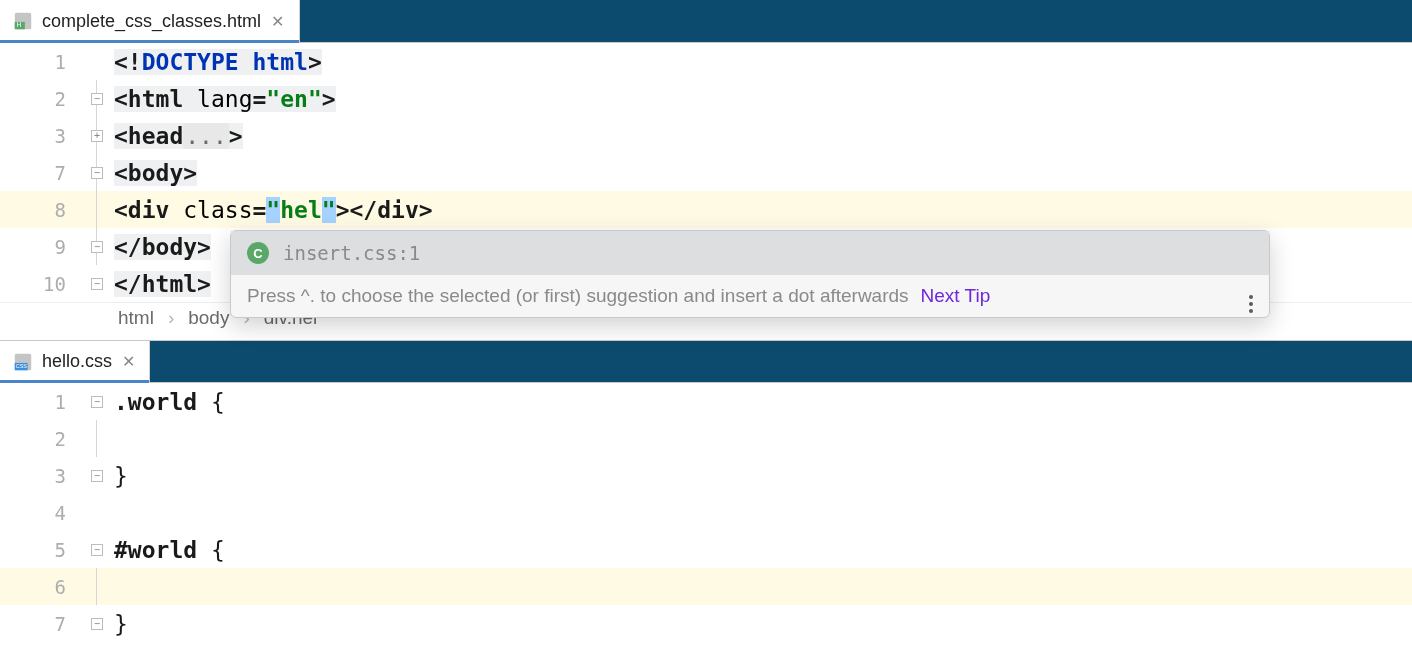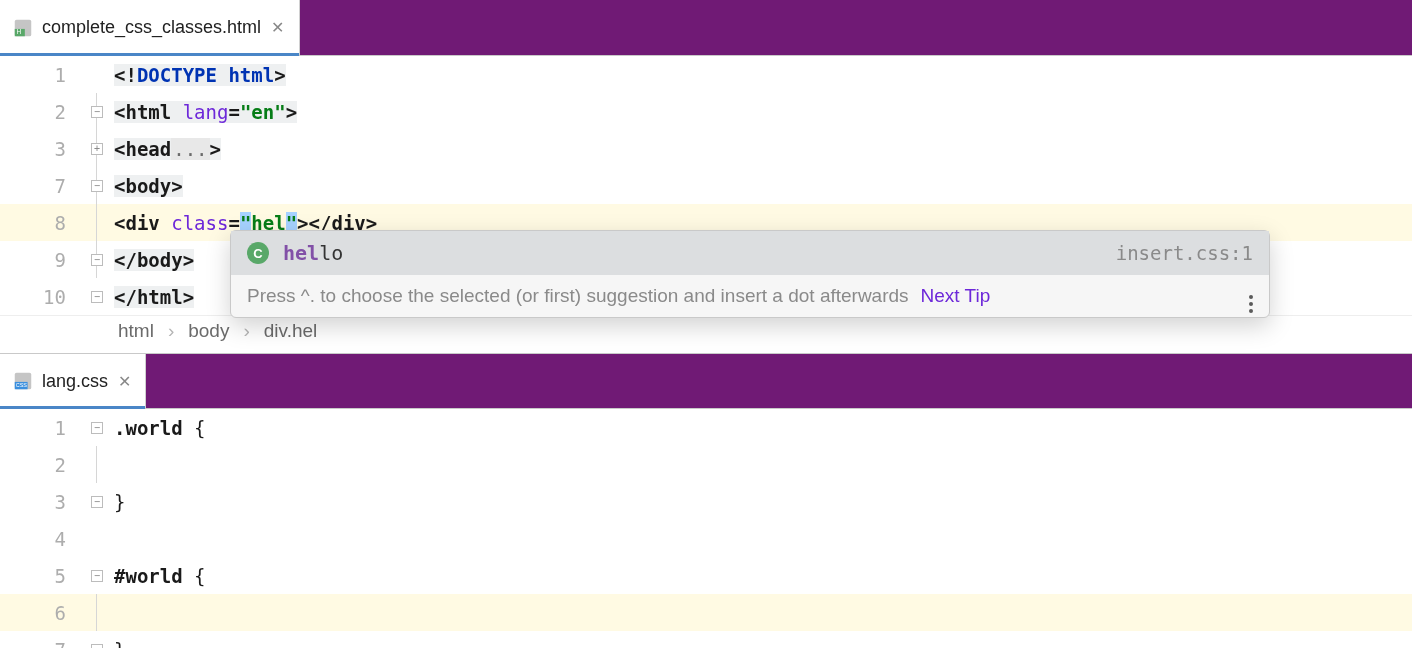--- a/index.html
+++ b/index.html
@@ -6,22 +6,22 @@
   body {
     font-family: "Menlo", "Consolas", monospace;
     font-size: 19px;
     background: #ffffff;
     width: 1412px;
     height: 648px;
     overflow: hidden;
     position: relative;
   }
   .tab-bar {
-    height: 56px;
-    background: #701a75;
+    height: 43px;
+    background: #0c4a6e;
     border-bottom: 1px solid #c9c9c9;
     display: flex;
     align-items: stretch;
   }
   .tab {
     display: flex;
     align-items: center;
     padding: 0 12px;
     background: #fff;
     border-right: 1px solid #d0d0d0;
@@ -90,24 +90,24 @@
     line-height:10px;
     text-align:center;
     color:#8a8a8a;
     z-index:1;
   }
   .code {
     padding-left: 8px;
     font-family: "Menlo","Consolas",monospace;
     white-space: pre;
     color:#1a1a1a;
-    font-size:19px;
+    font-size:23px;
   }
   .kw { color:#0033b3; font-weight:600; }
-  .attr { color:#6d28d9; }
+  .attr { color:#000000; }
   .tagc { color:#1a1a1a; font-weight:600; }
   .str { color:#067d17; font-weight:600; }
   .sel-hl { background:#a6d2ff; }
   .bg-tag { background:#eef0f1; }
   .fold-dots { background:#e8e8e8; color:#6b6b6b; padding:0 2px; }
 
   .breadcrumb {
     height: 30px;
     display:flex;
     align-items:center;
@@ -252,21 +252,20 @@
     <span class="sep">›</span>
     <span>body</span>
     <span class="sep">›</span>
     <span>div.hel</span>
   </div>
 </div>
 
 <div class="popup">
   <div class="popup-item">
     <span class="badge">C</span>
-    <span class="sugg"><span class="match">hel</span><span>lo</span></span>
     <span class="src">insert.css:1</span>
   </div>
   <div class="popup-hint">
     <span>Press ^. to choose the selected (or first) suggestion and insert a dot afterwards</span>
     <span class="link">Next Tip</span>
     <span class="more"><span class="more-dots">
           <span></span>
           <span></span>
           <span></span>
         </span></span>
@@ -275,21 +274,21 @@
 
 <div class="tab-bar" style="border-top:1px solid #c9c9c9;">
   <div class="tab active">
     <span class="file-icon">
       <svg viewBox="0 0 24 24">
           <rect x="3" y="3" width="18" height="18" rx="2" fill="#c5c5c5"></rect>
           <rect x="3" y="13" width="14" height="8" fill="#3a8fde"></rect>
           <text x="4" y="19" font-size="6" fill="#fff" font-family="sans-serif">CSS</text>
         </svg>
     </span>
-    <span>lang.css</span>
+    <span>hello.css</span>
     <span class="close">✕</span>
   </div>
 </div>
 
 <div class="editor-pane pane-bottom">
   <div class="code-row">
     <div class="gutter">1</div>
     <div class="fold">
         <div class="fold-mark">−</div>
       </div>

